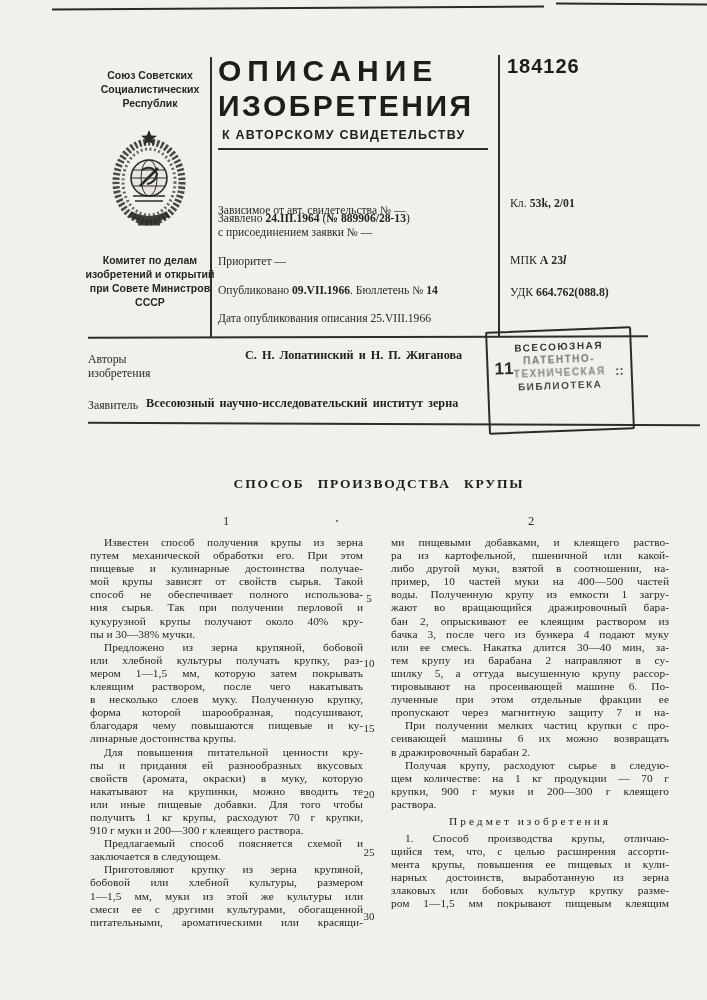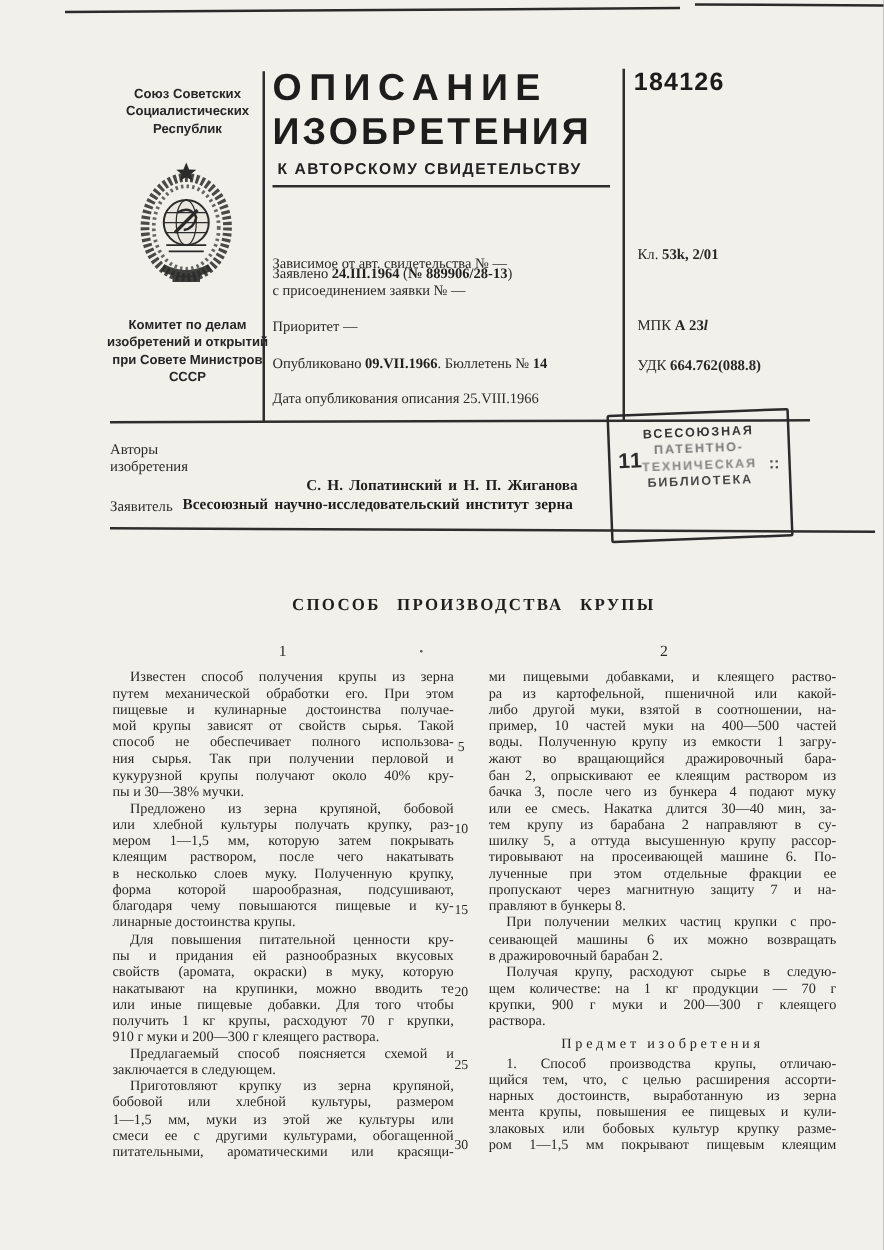--- a/index.html
+++ b/index.html
@@ -149,21 +149,21 @@
       <div class="class-line" style="top: 253px;"><span>МПК </span><b>А 23</b><b><i>l</i></b></div>
       <div class="class-line" style="top: 285px;"><span>УДК </span><b>664.762(088.8)</b></div>
     </div>
 
   <div class="rule" style="left:88px;top:336px;width:560px;height:2.4px;transform:rotate(-0.15deg);"></div>
 
   <div class="abs block-label" style="left:88px;top:352px;">
     <div>Авторы</div>
     <div>изобретения</div>
   </div>
-  <div class="abs block-value" style="left:245px;top:381px;">С. Н. Лопатинский и Н. П. Жиганова</div>
+  <div class="abs block-value" style="left:245px;top:348px;">С. Н. Лопатинский и Н. П. Жиганова</div>
 
   <div class="abs block-label" style="left:88px;top:398px;">Заявитель</div>
   <div class="abs block-value" style="left:146px;top:396px;">Всесоюзный научно-исследовательский институт зерна</div>
 
   <div class="rule" style="left:88px;top:423px;width:612px;height:2.4px;transform:rotate(0.25deg);"></div>
 
   <div class="stamp">
     <div id="stamp-lines">
         <div class="stamp-line">ВСЕСОЮЗНАЯ</div>
         <div class="stamp-line">ПАТЕНТНО-</div>
@@ -220,33 +220,32 @@
       <div class="ln">воды. Полученную крупу из емкости 1 загру-</div>
       <div class="ln">жают во вращающийся дражировочный бара-</div>
       <div class="ln">бан 2, опрыскивают ее клеящим раствором из</div>
       <div class="ln">бачка 3, после чего из бункера 4 подают муку</div>
       <div class="ln">или ее смесь. Накатка длится 30—40 мин, за-</div>
       <div class="ln">тем крупу из барабана 2 направляют в су-</div>
       <div class="ln">шилку 5, а оттуда высушенную крупу рассор-</div>
       <div class="ln">тировывают на просеивающей машине 6. По-</div>
       <div class="ln">лученные при этом отдельные фракции ее</div>
       <div class="ln">пропускают через магнитную защиту 7 и на-</div>
-      <div class="ln end">правляют в бункеры 8.</div>
       <div class="ln ind">При получении мелких частиц крупки с про-</div>
       <div class="ln">сеивающей машины 6 их можно возвращать</div>
       <div class="ln end">в дражировочный барабан 2.</div>
       <div class="ln ind">Получая крупу, расходуют сырье в следую-</div>
       <div class="ln">щем количестве: на 1 кг продукции — 70 г</div>
       <div class="ln">крупки, 900 г муки и 200—300 г клеящего</div>
       <div class="ln end">раствора.</div>
       <div class="ln head">Предмет изобретения</div>
       <div class="ln ind">1. Способ производства крупы, отличаю-</div>
       <div class="ln">щийся тем, что, с целью расширения ассорти-</div>
+      <div class="ln">мента крупы, повышения ее пищевых и кули-</div>
       <div class="ln">нарных достоинств, выработанную из зерна</div>
-      <div class="ln">мента крупы, повышения ее пищевых и кули-</div>
       <div class="ln">злаковых или бобовых культур крупку разме-</div>
       <div class="ln">ром 1—1,5 мм покрывают пищевым клеящим</div>
     </div>
 
   <div id="gutter-nums">
       <div class="gutter-num" style="top: 592px;">5</div>
       <div class="gutter-num" style="top: 657px;">10</div>
       <div class="gutter-num" style="top: 722px;">15</div>
       <div class="gutter-num" style="top: 788px;">20</div>
       <div class="gutter-num" style="top: 846px;">25</div>

